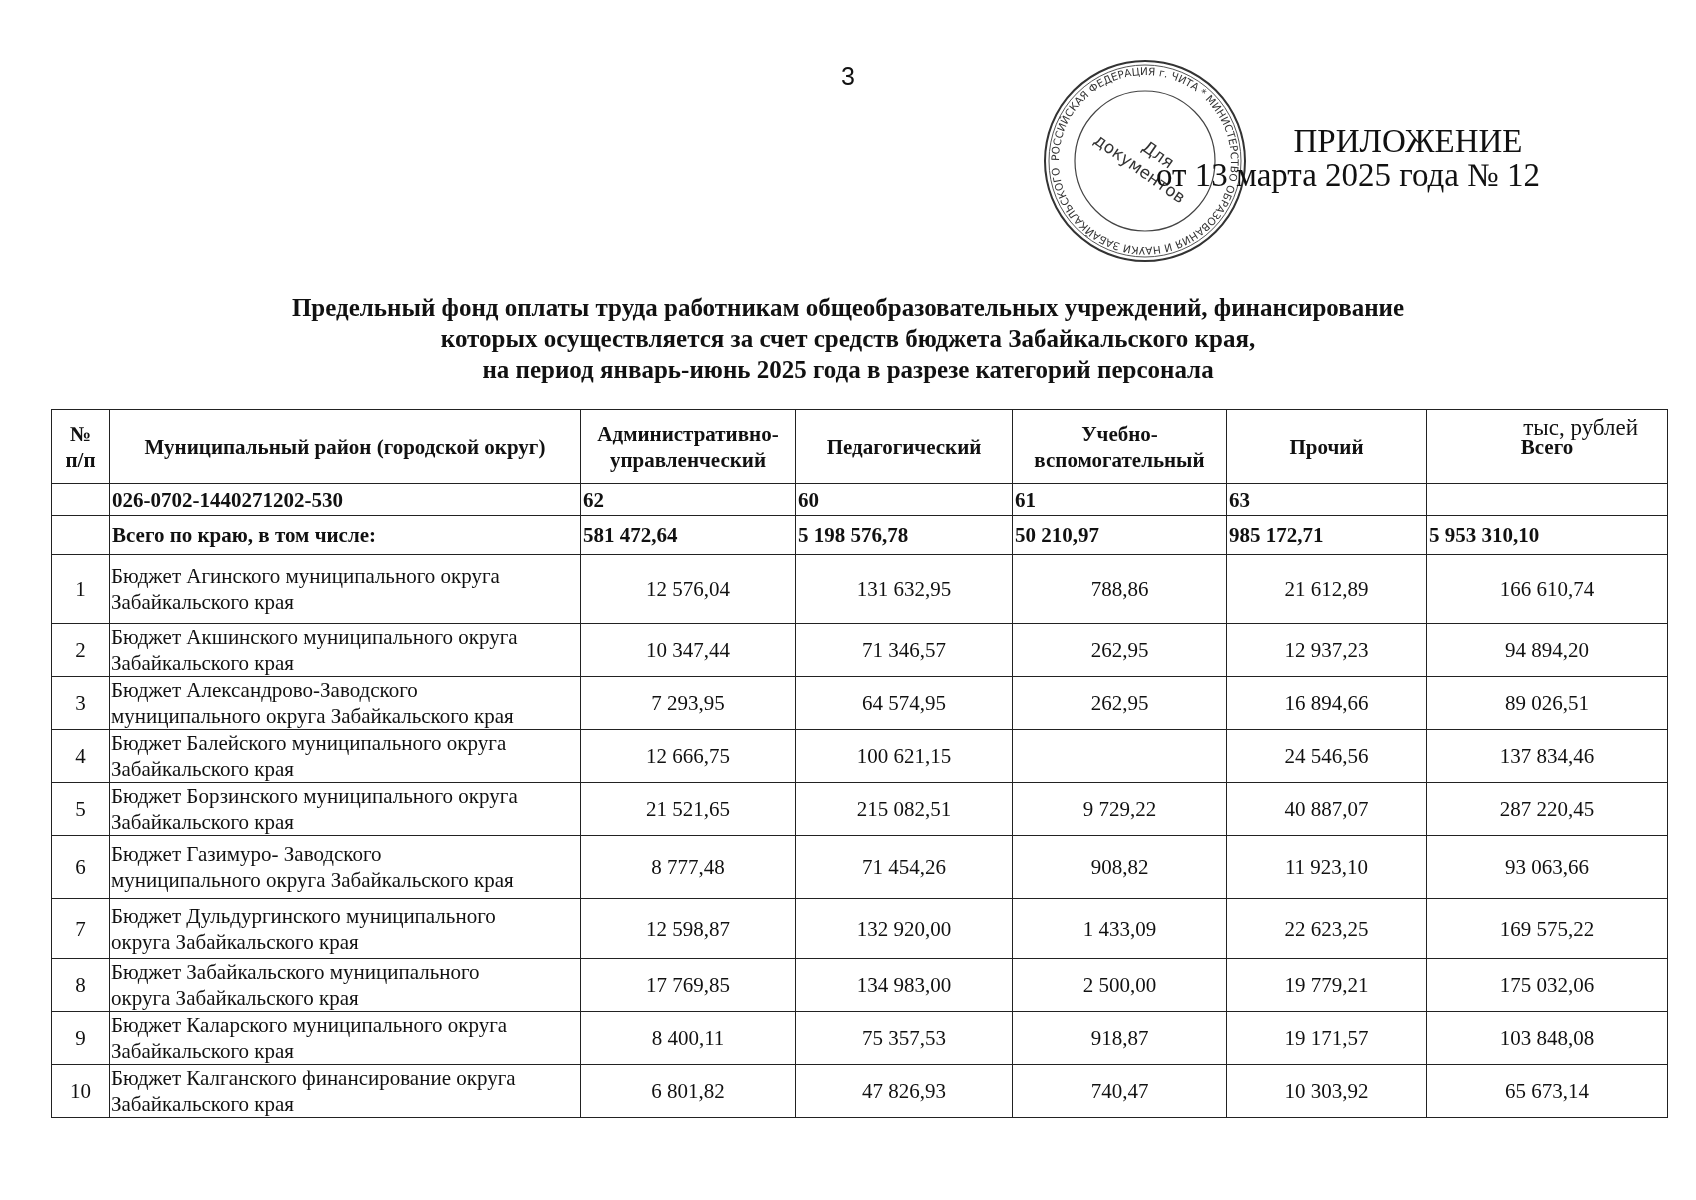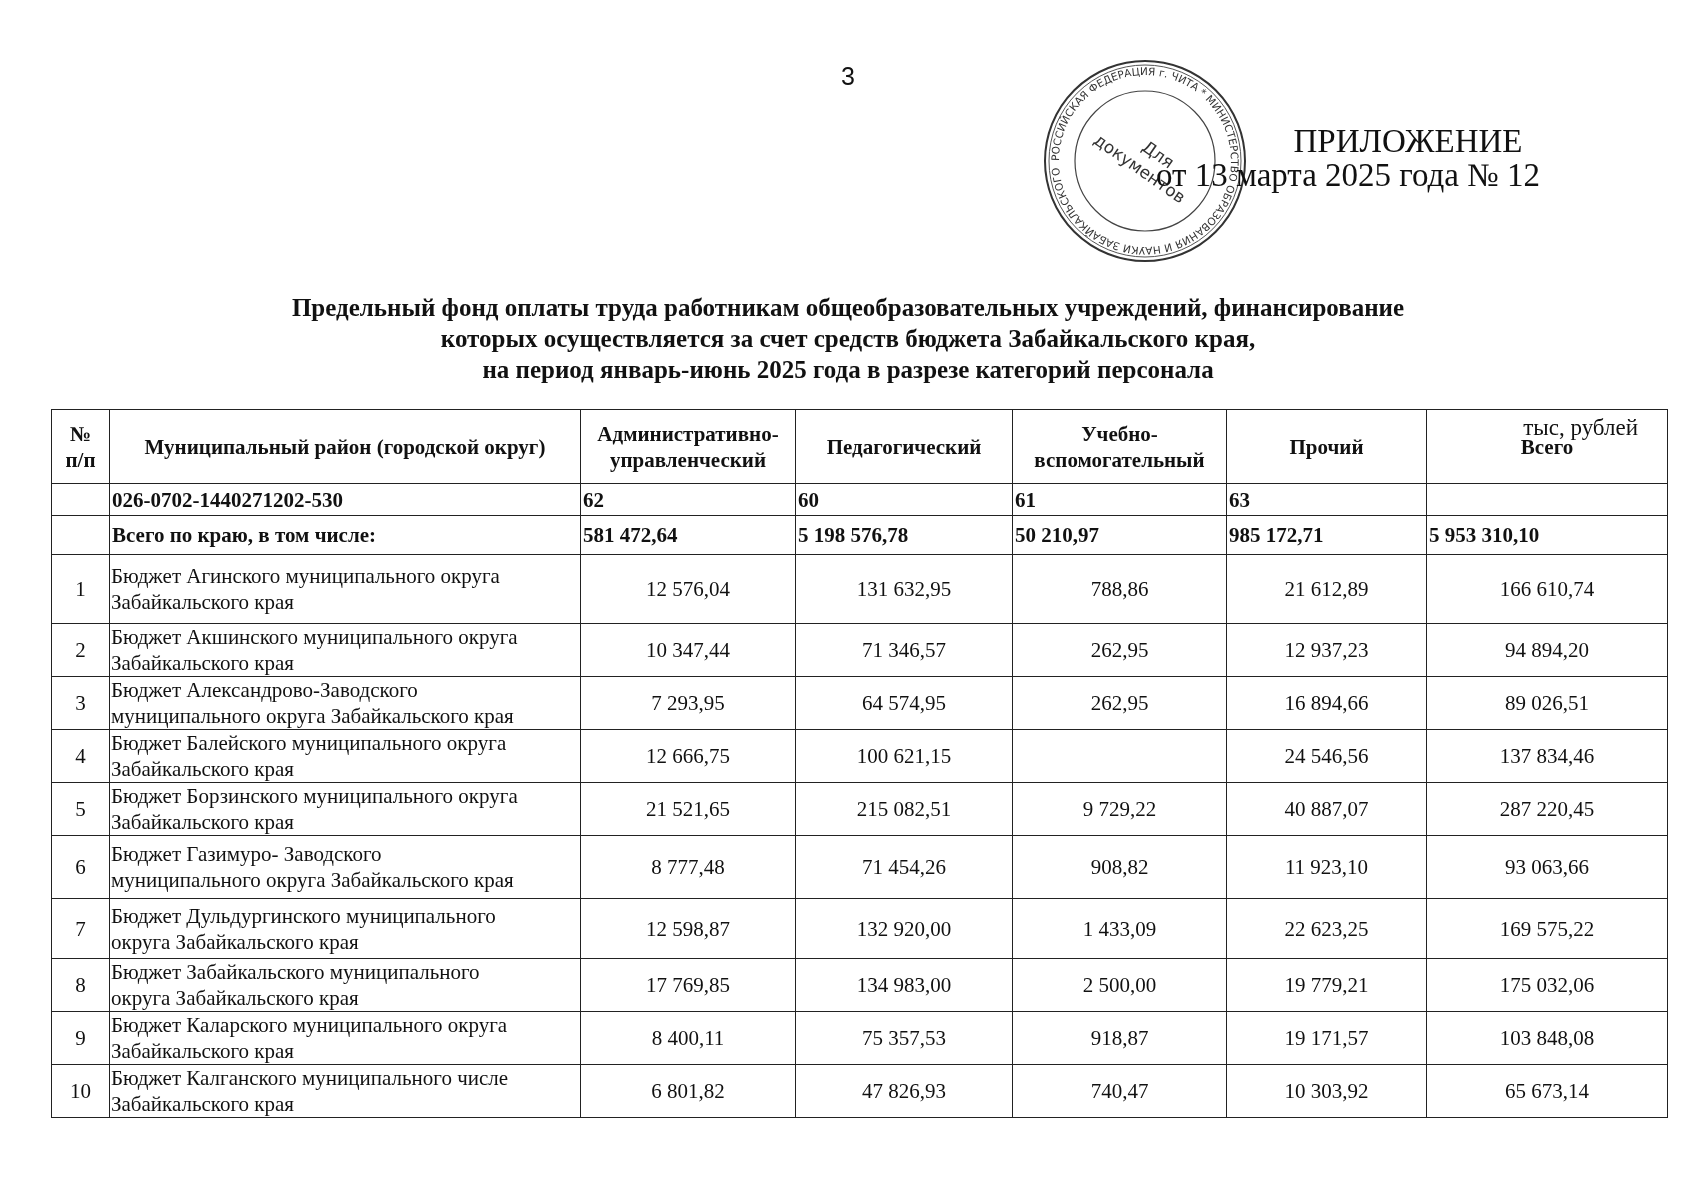--- a/index.html
+++ b/index.html
@@ -181,21 +181,21 @@
         <td class="idx">9</td>
         <td class="name"><span>Бюджет Каларского муниципального округа</span><br><span>Забайкальского края</span></td>
         <td class="num">8 400,11</td>
         <td class="num">75 357,53</td>
         <td class="num">918,87</td>
         <td class="num">19 171,57</td>
         <td class="num">103 848,08</td>
       </tr>
       <tr class="r">
         <td class="idx">10</td>
-        <td class="name"><span>Бюджет Калганского муниципального числе</span><br><span>Забайкальского края</span></td>
+        <td class="name"><span>Бюджет Калганского финансирование округа</span><br><span>Забайкальского края</span></td>
         <td class="num">6 801,82</td>
         <td class="num">47 826,93</td>
         <td class="num">740,47</td>
         <td class="num">10 303,92</td>
         <td class="num">65 673,14</td>
       </tr>
     </tbody>
 </table>
 
 </body></html>

